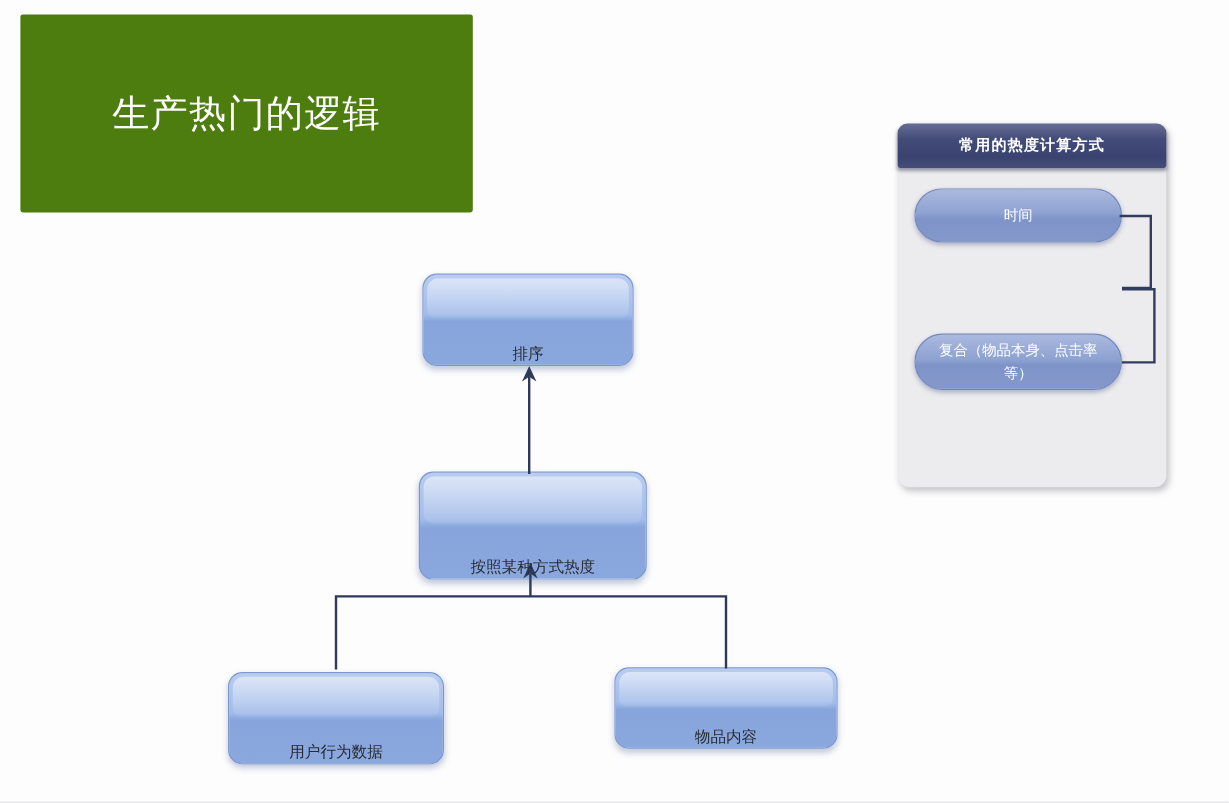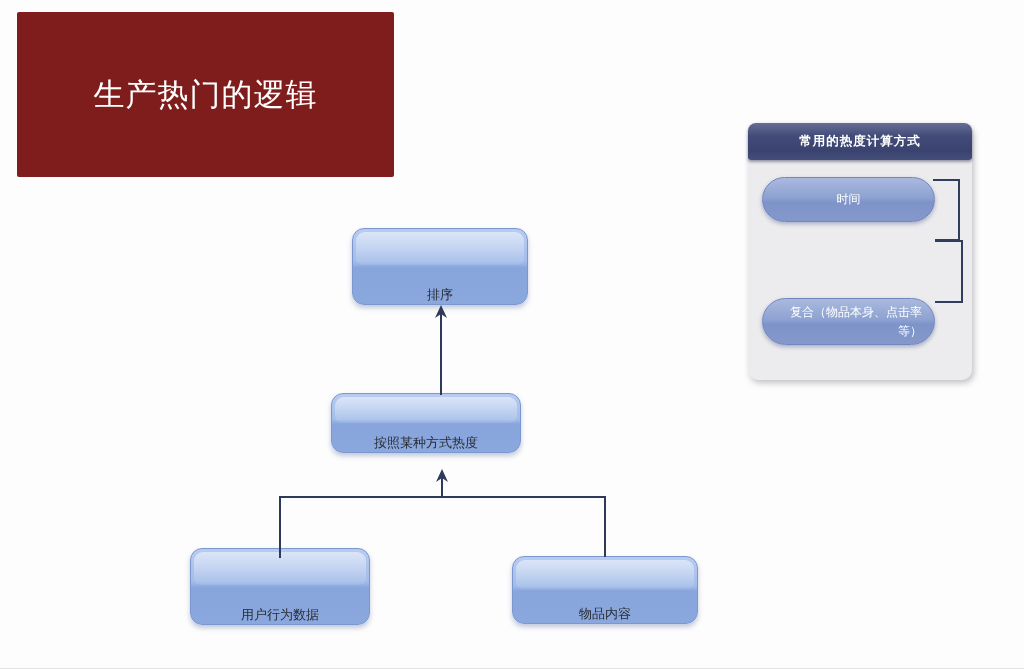--- a/index.html
+++ b/index.html
@@ -15,21 +15,21 @@
     overflow: hidden;
     background: #fdfdfd;
     border-bottom: 1px solid #e3e3e5;
   }
 
   
   .title-block {
     position: absolute;
     left: 17px; top: 12px;
     width: 377px; height: 165px;
-    background: #7f1d1d;
+    background: #4d7c0f;
     border-radius: 2px;
     display: flex; align-items: center; justify-content: center;
   }
   .title-block .title-text {
     color: #ffffff;
     font-size: 31px;
     letter-spacing: 1px;
     font-weight: 400;
     white-space: nowrap;
   }
@@ -50,33 +50,32 @@
     position: absolute;
     left: 3px; right: 3px; top: 3px;
     height: 44%;
     border-radius: 9px 9px 7px 7px;
     background: linear-gradient(180deg, rgba(255,255,255,0.50), rgba(255,255,255,0.06));
     pointer-events: none;
   }
   .flow-node span { position: relative; z-index: 1; }
 
   #node-sort          { left: 352px; top: 228px; width: 176px; height: 77px; }
-  #node-heat-method   { left: 331px; top: 393px; width: 190px; height: 60px; }
-  #node-user-behavior { left: 190px; top: 548px; width: 180px; height: 77px; }
+  #node-heat-method   { left: 349px; top: 393px; width: 190px; height: 90px; }
+  #node-user-behavior { left: 190px; top: 560px; width: 180px; height: 77px; }
   #node-item-content  { left: 512px; top: 556px; width: 186px; height: 68px; }
 
   
   .panel {
     position: absolute;
     left: 748px; top: 103px;
-    width: 224px; height: 257px;
+    width: 224px; height: 303px;
     background: #ececee;
     border-radius: 10px;
     box-shadow: 2px 3px 6px rgba(120,120,130,0.45);
-    margin-top: 20px;
   }
   .panel-header {
     position: absolute;
     left: 0; top: 0; width: 100%; height: 37px;
     border-radius: 8px 8px 3px 3px;
     background: linear-gradient(180deg, #666e95 0%, #434c78 35%, #3a436f 75%, #454e79 100%);
     box-shadow: 0 2px 3px rgba(40,45,80,0.45);
     color: #ffffff;
     font-size: 12.5px;
     font-weight: bold;
@@ -88,21 +87,21 @@
     left: 14px;
     width: 173px;
     border-radius: 24px;
     border: 1px solid #7487bd;
     background: linear-gradient(180deg, #aab9de 0%, #8da2d1 46%, #7e93c8 56%, #8498cb 100%);
     box-shadow: 0 2px 4px rgba(85, 95, 140, 0.45);
     color: #ffffff;
     font-size: 12px;
     line-height: 1.55;
     display: flex; align-items: center; justify-content: center;
-    text-align: right;
+    text-align: center;
     padding: 2px 12px;
   }
   #pill-time       { top: 54px;  height: 45px; }
   #pill-ctr        { top: 117px; height: 43px; }
   #pill-composite  { top: 175px; height: 47px; }
 
   
   .connector-layer {
     position: absolute;
     left: 0; top: 0; width: 1024px; height: 669px;

